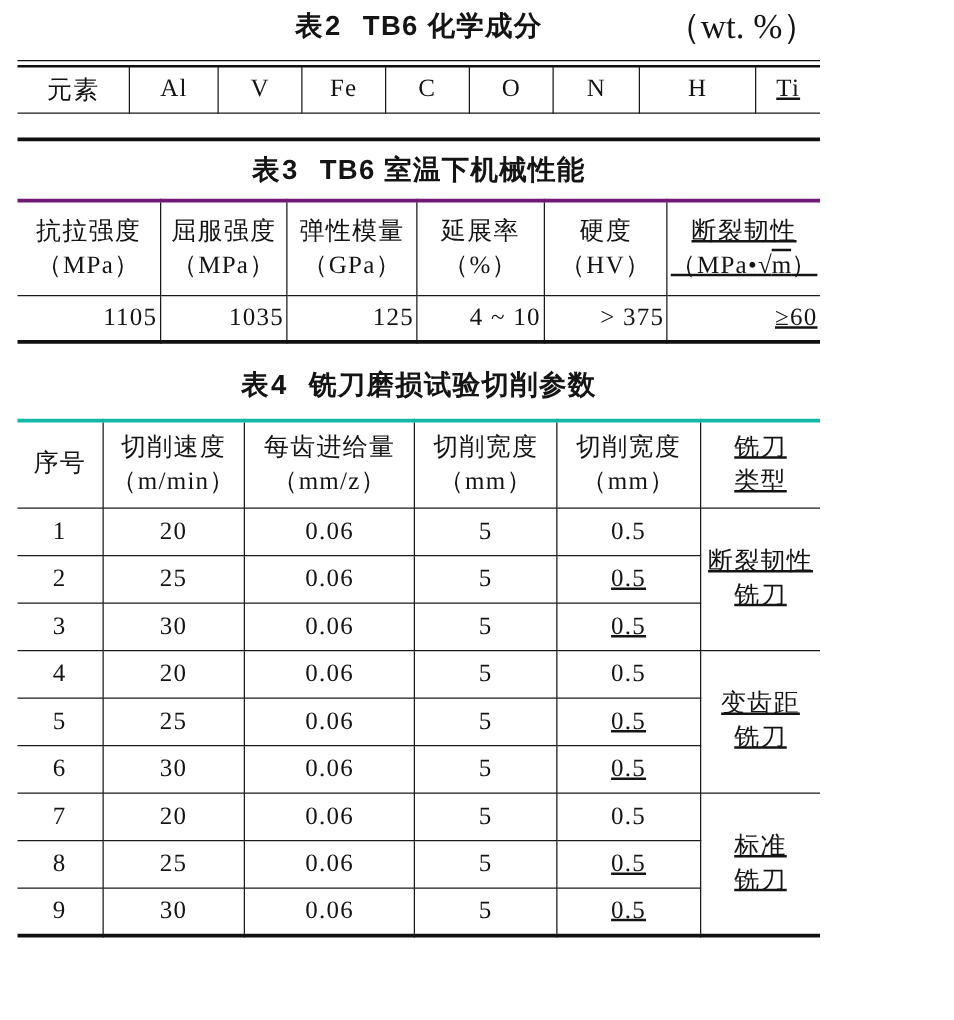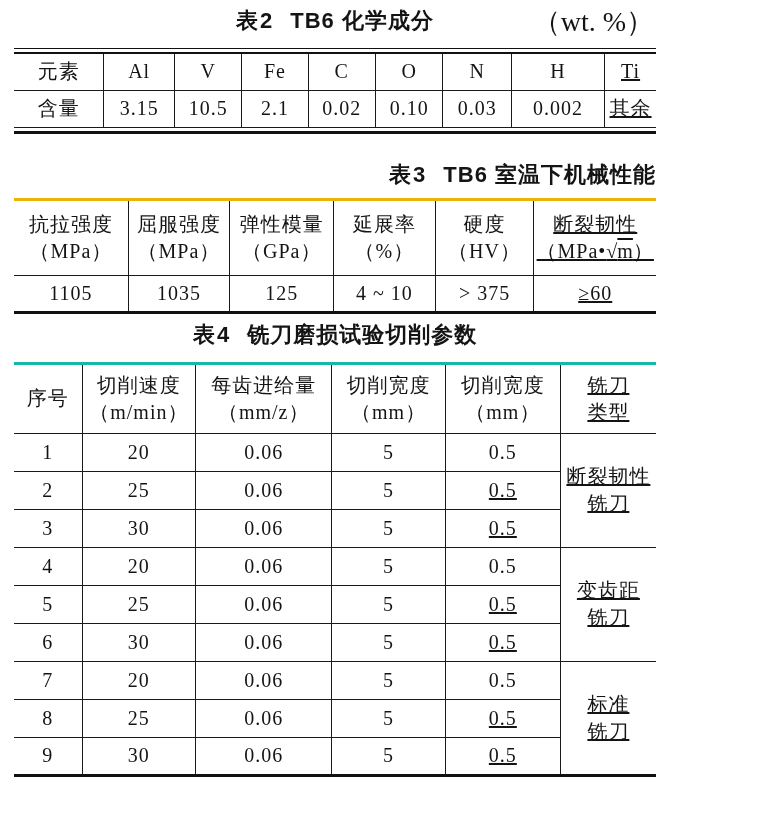--- a/index.html
+++ b/index.html
@@ -30,22 +30,22 @@
   .caption .cap-title { letter-spacing: 1px; }
   .caption .cap-unit {
     position: absolute;
     right: 2px; top: 1px;
     font-family: "Liberation Serif", "DejaVu Serif", serif;
     font-weight: normal;
     font-size: 28px;
     letter-spacing: 0;
   }
   .cap2 { margin-top: 0; }
-  .cap3 { margin-top: 26px; text-align: right; }
-  .cap4 { margin-top: 6px; }
+  .cap3 { margin-top: 8px; }
+  .cap4 { margin-top: 18px; }
 
   
   table.tbl {
     width: 100%;
     border-collapse: collapse;
     table-layout: fixed;
   }
   table.tbl td {
     border: 1.5px solid #1a1a1a;
     text-align: center;
@@ -56,33 +56,33 @@
   }
   table.tbl td:first-child { border-left: none; }
   table.tbl td:last-child  { border-right: none; text-decoration: underline; }
 
   
   .t2wrap {
     margin-top: 12px;
     border-top: 1.5px solid #111;
     padding-top: 3px;
     border-bottom: 3px solid #111;
-    padding-bottom: 3px;
+    padding-bottom: 19px;
   }
   table.t2 { border-top: 2.5px solid #111; border-bottom: 1px solid #111; }
   table.t2 td { height: 37px; }
 
   
   table.t3 {
     margin-top: 8px;
-    border-top: 3px solid #eab308;
+    border-top: 3px solid #701a75;
     border-bottom: 3px solid #111;
   }
   table.t3 td.hd { height: 76px; }
-  table.t3 td.val { height: 37px; }
+  table.t3 td.val { height: 37px; text-align: right; }
   .hline { line-height: 27px; letter-spacing: 1px; }
 
   
   table.t4 {
     margin-top: 12px;
     border-top: 3px solid #14b8a6;
     border-bottom: 3px solid #111;
   }
   table.t4 td.hd { height: 70px; }
   table.t4 td { height: 38px; }
@@ -119,31 +119,20 @@
           <td>元素</td>
           <td>Al</td>
           <td>V</td>
           <td>Fe</td>
           <td>C</td>
           <td>O</td>
           <td>N</td>
           <td>H</td>
           <td>Ti</td>
         </tr>
-        <tr>
-          <td>含量</td>
-          <td>3.15</td>
-          <td>10.5</td>
-          <td>2.1</td>
-          <td>0.02</td>
-          <td>0.10</td>
-          <td>0.03</td>
-          <td>0.002</td>
-          <td>其余</td>
-        </tr>
       </tbody>
     </table>
   </div>
 
   <div class="caption cap3">
     <span class="cap-label">表3</span><span class="cap-title">TB6 室温下机械性能</span>
   </div>
 
   <table class="tbl t3">
     <colgroup>

